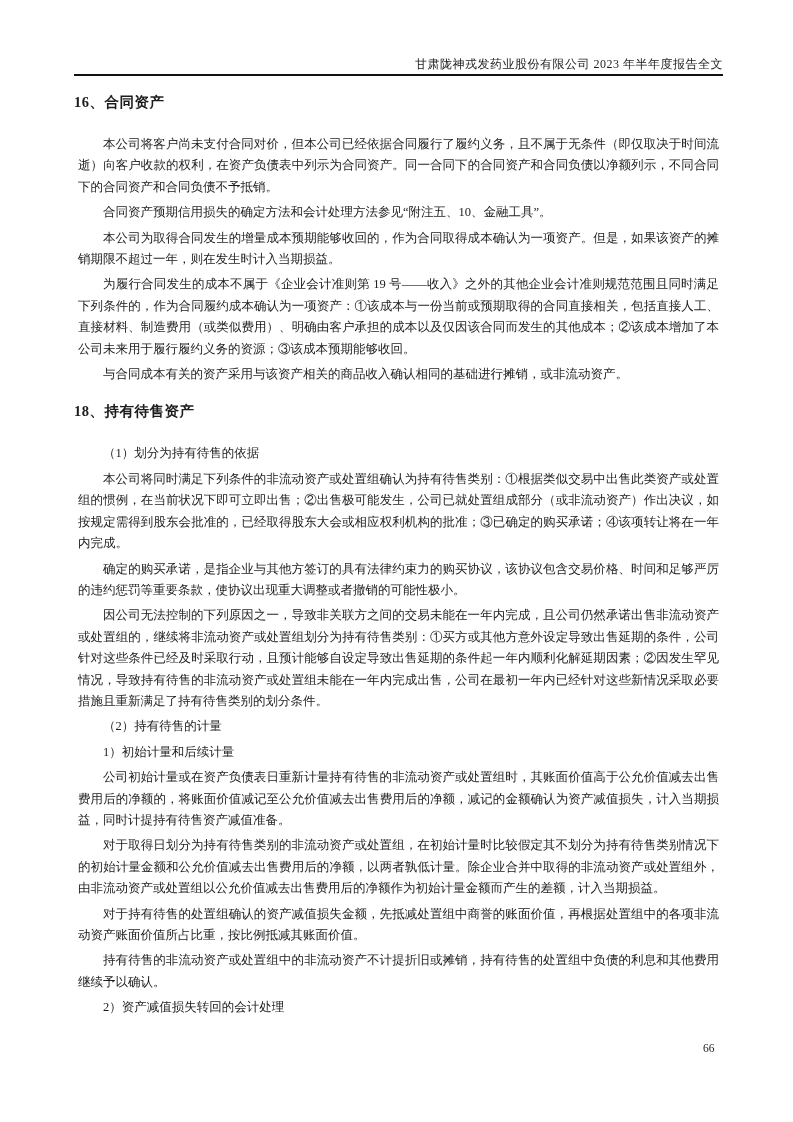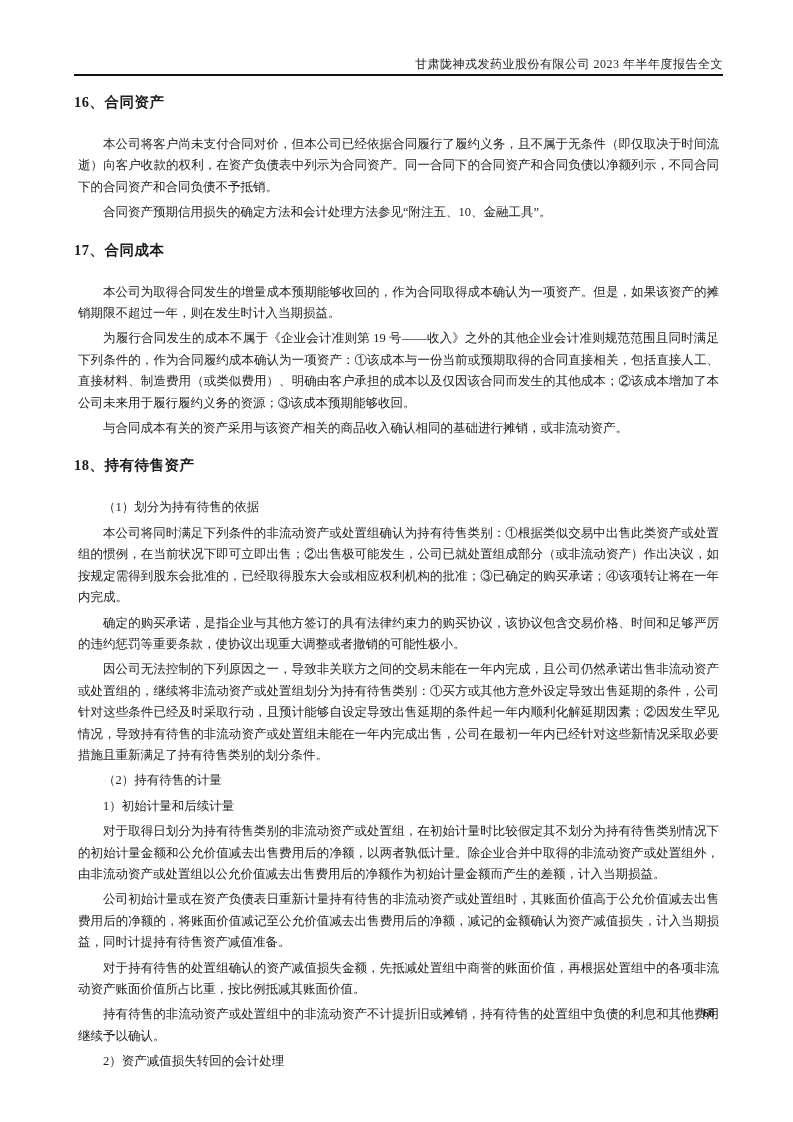--- a/index.html
+++ b/index.html
@@ -43,54 +43,52 @@
     margin: 4px;
     font-size: 12.5px;
     line-height: 21.4px;
     text-align: justify;
     text-indent: 2em;
     word-break: break-all;
   }
   .page-number {
     position: absolute;
     left: 703px;
-    top: 1006px;
+    top: 1041px;
     font-size: 11.5px;
     line-height: 14px;
-    font-weight: bold;
   }
 </style>
 </head>
 <body>
 
 <div class="page">
   <div class="content">
 
     <div class="doc-header">
       <span>甘肃陇神戎发药业股份有限公司 2023 年半年度报告全文</span>
     </div>
 
     <h2 class="sec-heading">16、合同资产</h2>
     <p class="para">本公司将客户尚未支付合同对价，但本公司已经依据合同履行了履约义务，且不属于无条件（即仅取决于时间流逝）向客户收款的权利，在资产负债表中列示为合同资产。同一合同下的合同资产和合同负债以净额列示，不同合同下的合同资产和合同负债不予抵销。</p>
     <p class="para">合同资产预期信用损失的确定方法和会计处理方法参见“附注五、10、金融工具”。</p>
 
-    <h2 class="sec-heading">17、合同成本</h2>
     <p class="para">本公司为取得合同发生的增量成本预期能够收回的，作为合同取得成本确认为一项资产。但是，如果该资产的摊销期限不超过一年，则在发生时计入当期损益。</p>
     <p class="para">为履行合同发生的成本不属于《企业会计准则第 19 号——收入》之外的其他企业会计准则规范范围且同时满足下列条件的，作为合同履约成本确认为一项资产：①该成本与一份当前或预期取得的合同直接相关，包括直接人工、直接材料、制造费用（或类似费用）、明确由客户承担的成本以及仅因该合同而发生的其他成本；②该成本增加了本公司未来用于履行履约义务的资源；③该成本预期能够收回。</p>
     <p class="para">与合同成本有关的资产采用与该资产相关的商品收入确认相同的基础进行摊销，或非流动资产。</p>
 
     <h2 class="sec-heading">18、持有待售资产</h2>
     <p class="para">（1）划分为持有待售的依据</p>
     <p class="para">本公司将同时满足下列条件的非流动资产或处置组确认为持有待售类别：①根据类似交易中出售此类资产或处置组的惯例，在当前状况下即可立即出售；②出售极可能发生，公司已就处置组成部分（或非流动资产）作出决议，如按规定需得到股东会批准的，已经取得股东大会或相应权利机构的批准；③已确定的购买承诺；④该项转让将在一年内完成。</p>
     <p class="para">确定的购买承诺，是指企业与其他方签订的具有法律约束力的购买协议，该协议包含交易价格、时间和足够严厉的违约惩罚等重要条款，使协议出现重大调整或者撤销的可能性极小。</p>
     <p class="para">因公司无法控制的下列原因之一，导致非关联方之间的交易未能在一年内完成，且公司仍然承诺出售非流动资产或处置组的，继续将非流动资产或处置组划分为持有待售类别：①买方或其他方意外设定导致出售延期的条件，公司针对这些条件已经及时采取行动，且预计能够自设定导致出售延期的条件起一年内顺利化解延期因素；②因发生罕见情况，导致持有待售的非流动资产或处置组未能在一年内完成出售，公司在最初一年内已经针对这些新情况采取必要措施且重新满足了持有待售类别的划分条件。</p>
     <p class="para">（2）持有待售的计量</p>
     <p class="para">1）初始计量和后续计量</p>
+    <p class="para">公司初始计量或在资产负债表日重新计量持有待售的非流动资产或处置组时，其账面价值高于公允价值减去出售费用后的净额的，将账面价值减记至公允价值减去出售费用后的净额，减记的金额确认为资产减值损失，计入当期损益，同时计提持有待售资产减值准备。</p>
     <p class="para">对于取得日划分为持有待售类别的非流动资产或处置组，在初始计量时比较假定其不划分为持有待售类别情况下的初始计量金额和公允价值减去出售费用后的净额，以两者孰低计量。除企业合并中取得的非流动资产或处置组外，由非流动资产或处置组以公允价值减去出售费用后的净额作为初始计量金额而产生的差额，计入当期损益。</p>
-    <p class="para">公司初始计量或在资产负债表日重新计量持有待售的非流动资产或处置组时，其账面价值高于公允价值减去出售费用后的净额的，将账面价值减记至公允价值减去出售费用后的净额，减记的金额确认为资产减值损失，计入当期损益，同时计提持有待售资产减值准备。</p>
     <p class="para">对于持有待售的处置组确认的资产减值损失金额，先抵减处置组中商誉的账面价值，再根据处置组中的各项非流动资产账面价值所占比重，按比例抵减其账面价值。</p>
     <p class="para">持有待售的非流动资产或处置组中的非流动资产不计提折旧或摊销，持有待售的处置组中负债的利息和其他费用继续予以确认。</p>
     <p class="para">2）资产减值损失转回的会计处理</p>
 
   </div>
 
   <div class="page-number">66</div>
 </div>
 
 </body></html>

